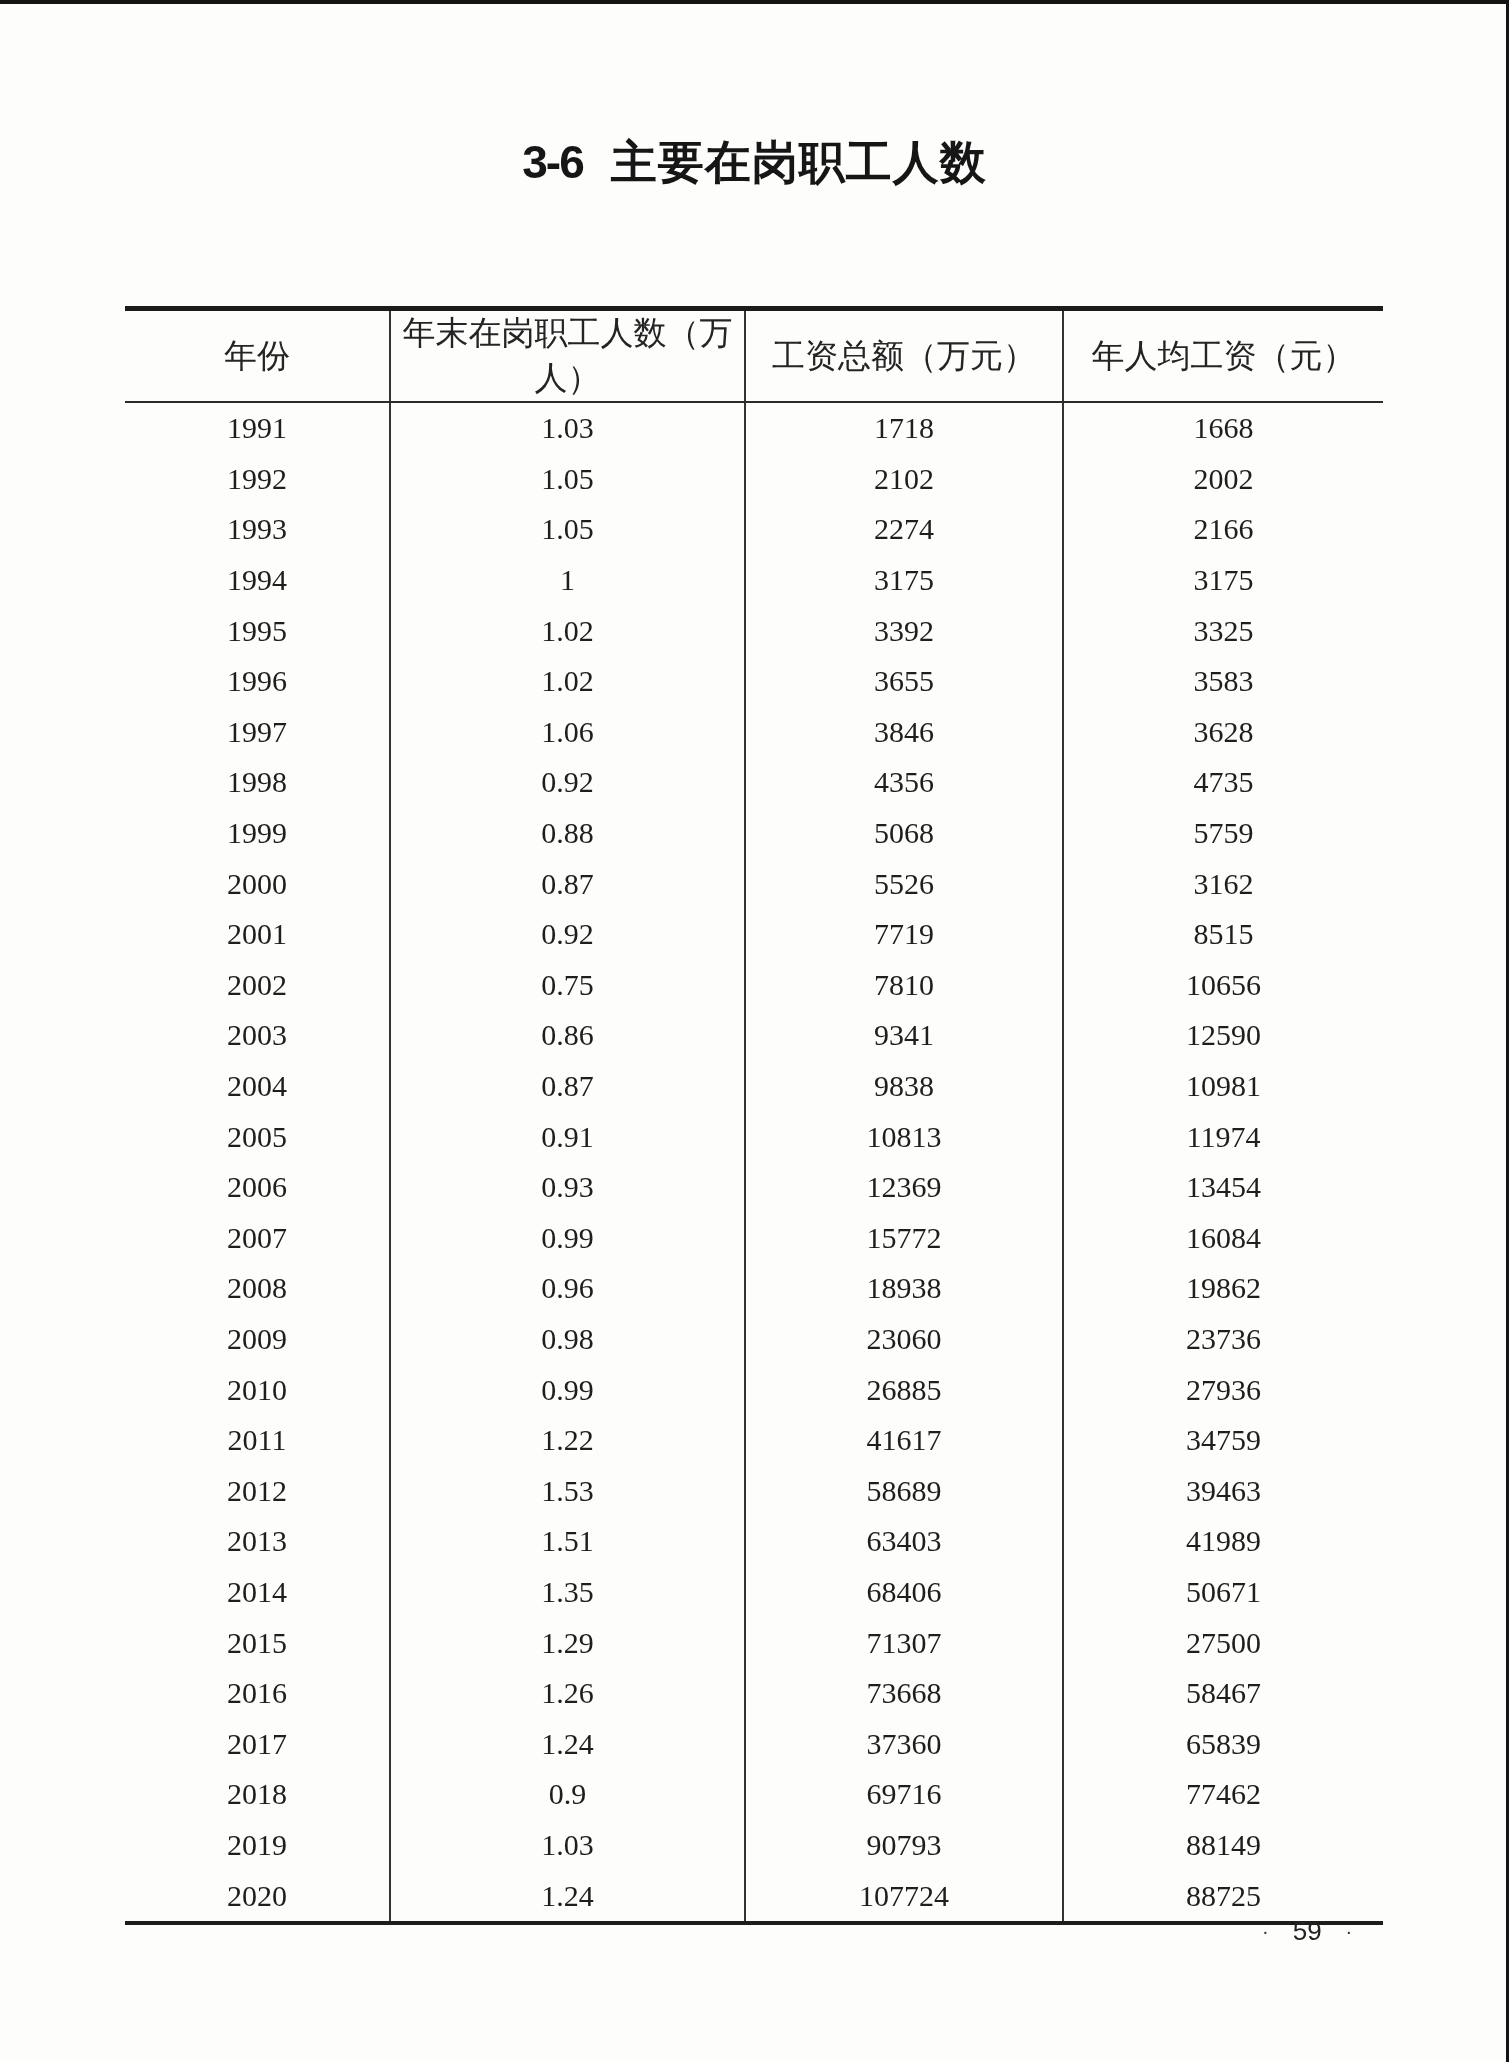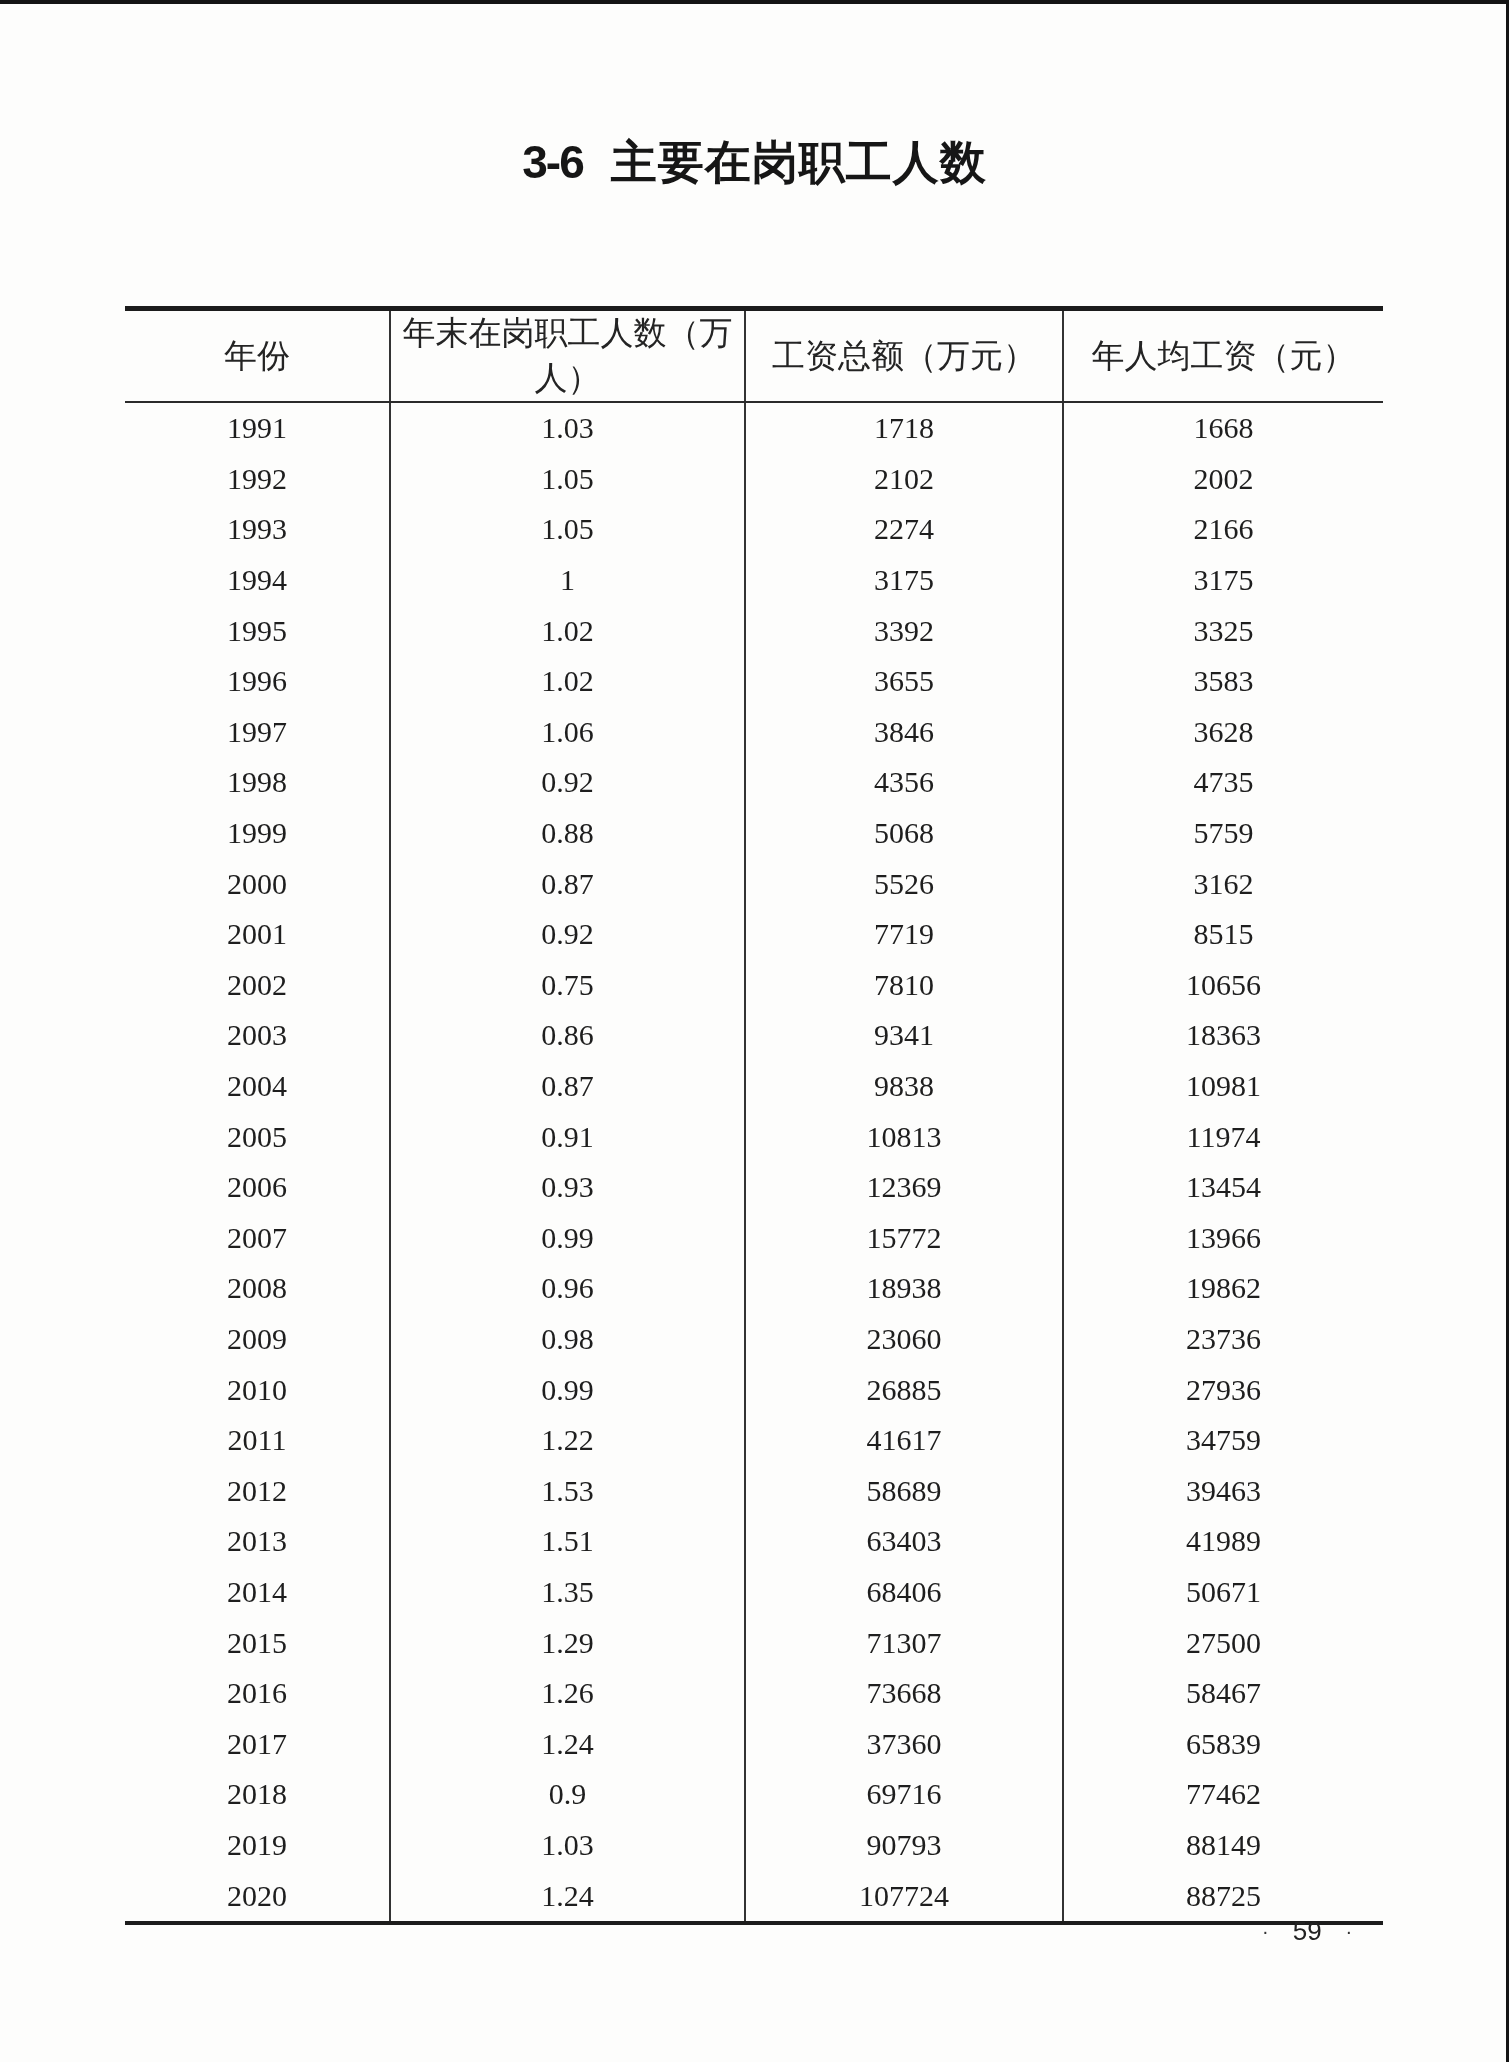--- a/index.html
+++ b/index.html
@@ -186,21 +186,21 @@
       <tr>
         <td>2002</td>
         <td>0.75</td>
         <td>7810</td>
         <td>10656</td>
       </tr>
       <tr>
         <td>2003</td>
         <td>0.86</td>
         <td>9341</td>
-        <td>18363</td>
+        <td>12590</td>
       </tr>
       <tr>
         <td>2004</td>
         <td>0.87</td>
         <td>9838</td>
         <td>10981</td>
       </tr>
       <tr>
         <td>2005</td>
         <td>0.91</td>
@@ -210,21 +210,21 @@
       <tr>
         <td>2006</td>
         <td>0.93</td>
         <td>12369</td>
         <td>13454</td>
       </tr>
       <tr>
         <td>2007</td>
         <td>0.99</td>
         <td>15772</td>
-        <td>13966</td>
+        <td>16084</td>
       </tr>
       <tr>
         <td>2008</td>
         <td>0.96</td>
         <td>18938</td>
         <td>19862</td>
       </tr>
       <tr>
         <td>2009</td>
         <td>0.98</td>

